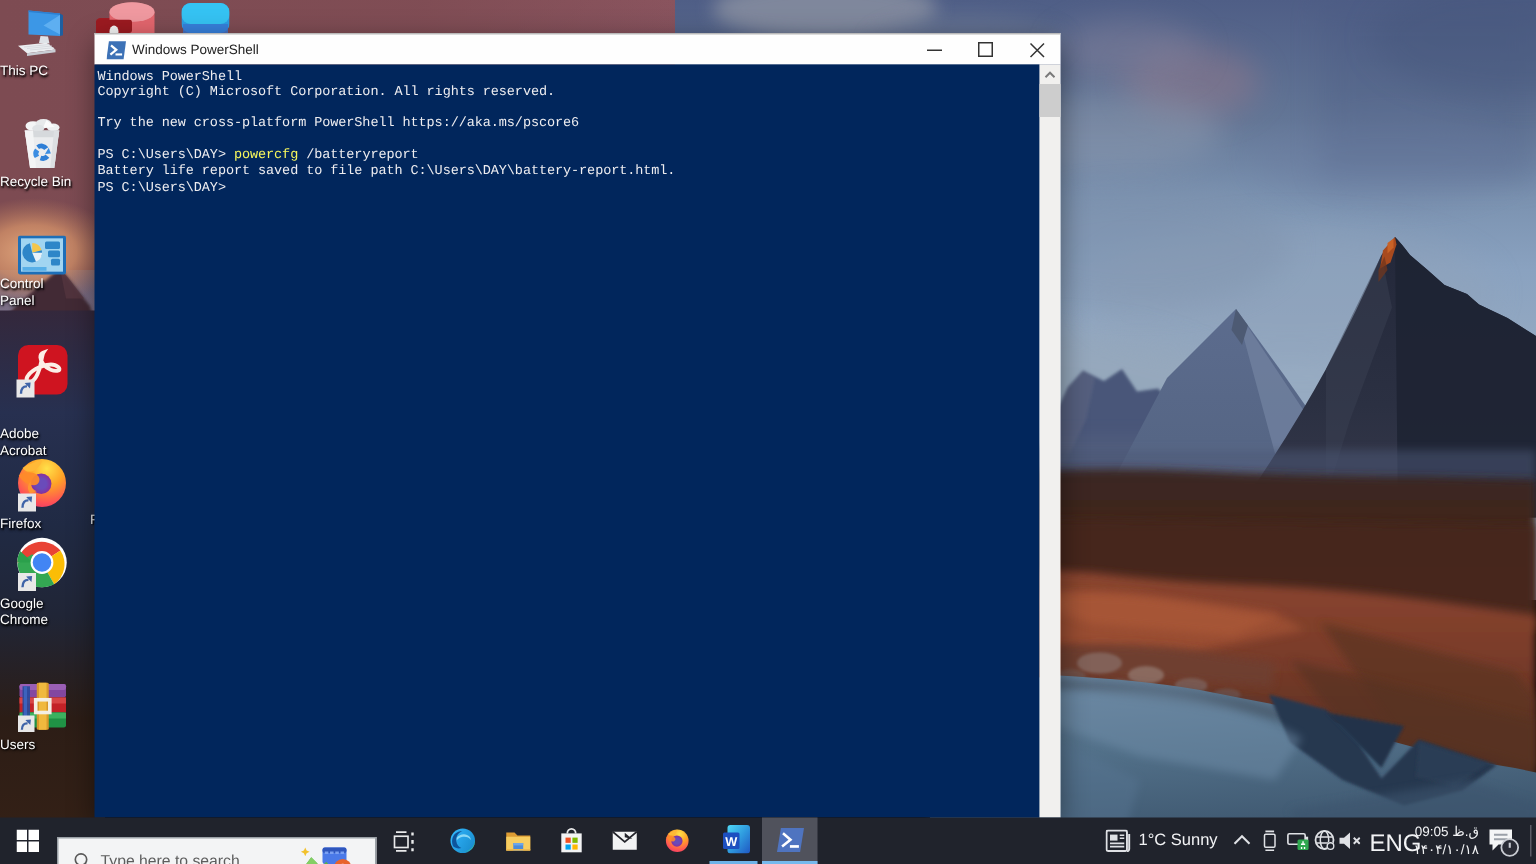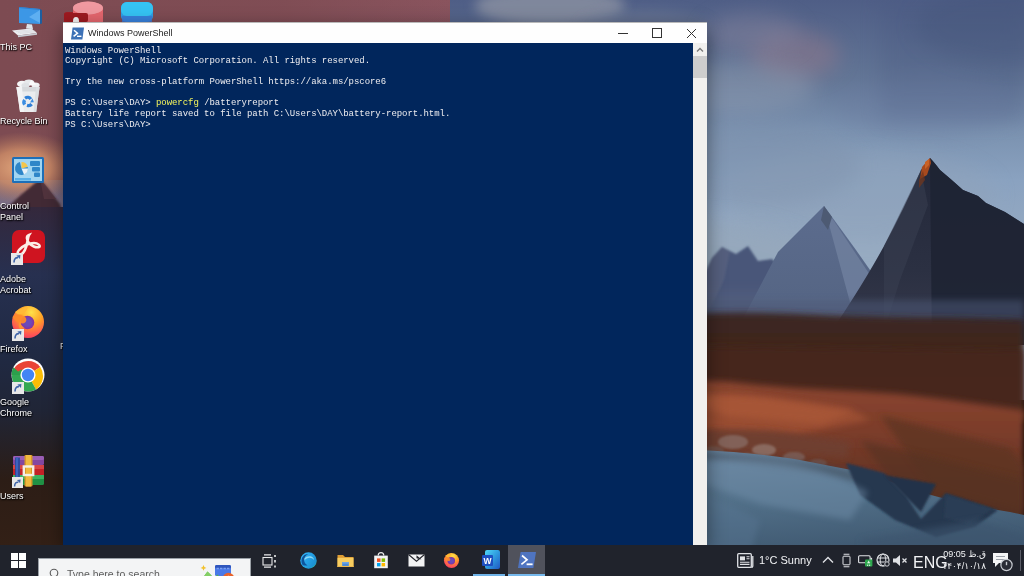--- a/index.html
+++ b/index.html
@@ -197,34 +197,34 @@
     <rect x="3" y="2" width="28" height="22" fill="#bfe2f5"></rect>
     <rect x="3" y="2" width="28" height="22" fill="#8ecdee" opacity="0.6"></rect>
     <path d="M10.5,5 a6.5,6.5 0 0 1 6.3,4.9 l-6.3,1.6 z" fill="#f4c64b"></path>
     <path d="M16.8,9.9 a6.5,6.5 0 1 1 -7.9,-4.8 l1.6,6.4 z" fill="#2e86c8"></path>
     <path d="M17,11.5 a6.5,6.5 0 0 1 -4,6 l-2.5,-6 z" fill="#e8f2f9"></path>
     <rect x="19" y="4" width="10" height="5" rx="1" fill="#2e86c8"></rect>
     <rect x="21" y="10" width="8" height="4.5" rx="1" fill="#2e86c8"></rect>
     <rect x="23" y="15.5" width="6" height="4.5" rx="1" fill="#2e86c8"></rect>
     <rect x="4" y="21" width="16" height="2.5" fill="#58b0e8"></rect>
   </svg>
-  <div style="margin-top:17px">Control<br>Panel</div>
+  <div style="margin-top:0">Control<br>Panel</div>
 </div>
 
 <div class="dicon" style="left:0px;top:229px">
   <svg width="36" height="37" viewBox="0 0 36 37">
     <rect x="2" y="1" width="33" height="33" rx="7" fill="#cf1420"></rect>
     <g fill="none" stroke="#fcefe7" stroke-width="2.6" stroke-linecap="round">
       <path d="M19,6 C16,7 16.5,11 19,14 C21.5,17 26,19 29,18 C31,17 28,14 24,14 C19,14 12,17 9,21 C6.5,24 8,27 11,25.5 C14,24 16.5,18 17.5,12 C18,9 18.6,6.6 19,6 Z"></path>
     </g>
     <rect x="1" y="24" width="12" height="12" fill="#e8e8e8"></rect>
     <path d="M4,33.5 C4,30 5.5,28.4 8,28.6" stroke="#3f64a8" stroke-width="1.6" fill="none"></path>
         <path d="M6.4,26.4 L10.4,26 L10,30 Z" fill="#3f64a8"></path>
   </svg>
-  <div style="margin-top:8px">Adobe<br>Acrobat</div>
+  <div style="margin-top:18px">Adobe<br>Acrobat</div>
 </div>
 
 <div class="dicon" style="left:0px;top:305px">
   <svg width="36" height="37" viewBox="0 0 36 37">
     <defs>
       <radialGradient id="ffo" cx="0.6" cy="0.2" r="0.9">
         <stop offset="0" stop-color="#ffe14a"></stop>
         <stop offset="0.4" stop-color="#ffa326"></stop>
         <stop offset="0.78" stop-color="#ff5454"></stop>
         <stop offset="1" stop-color="#e8356a"></stop>

